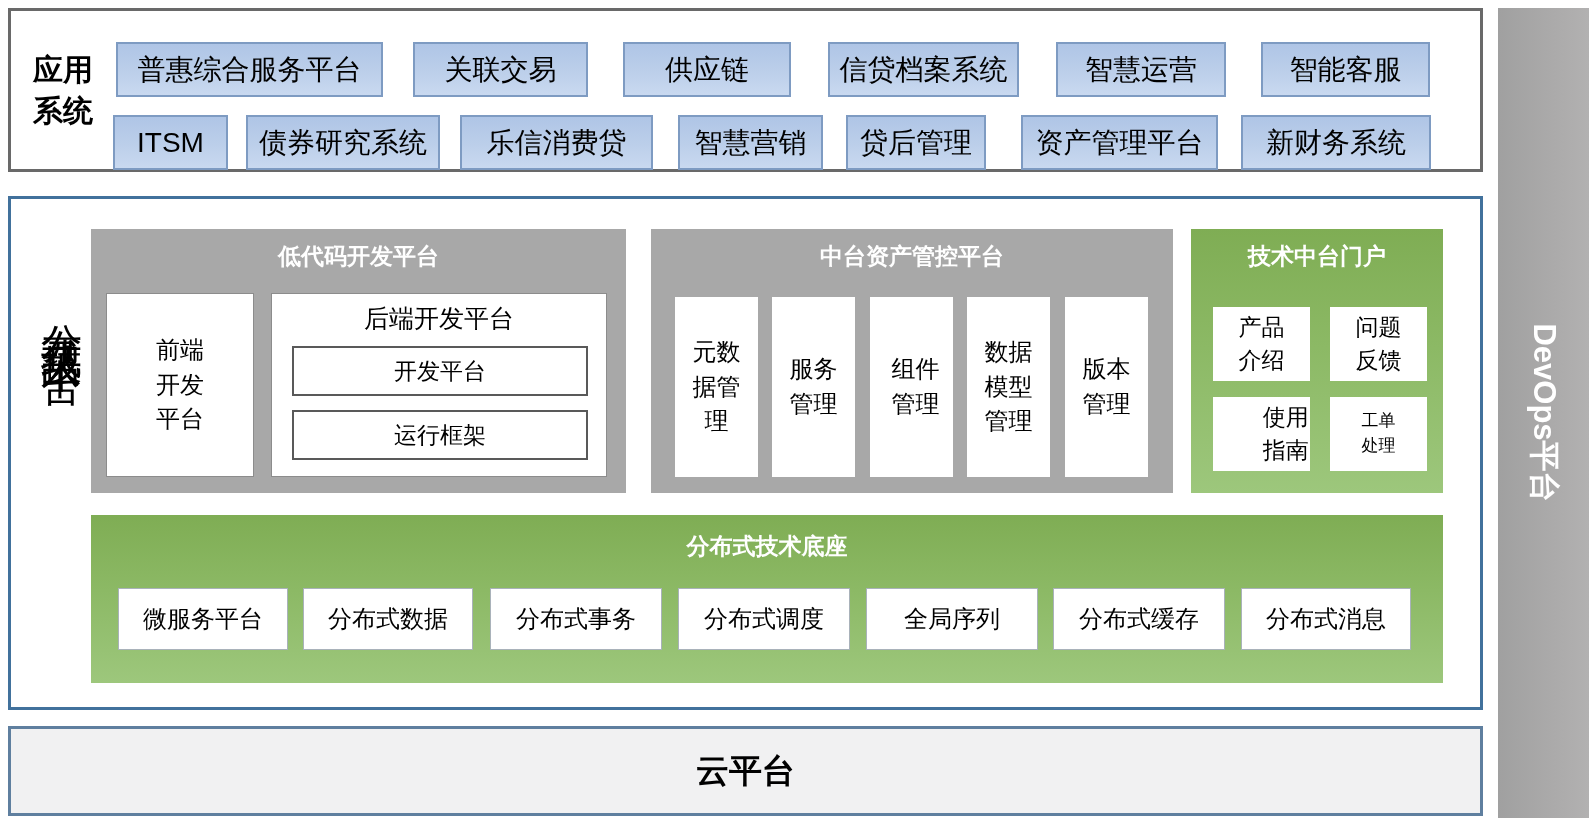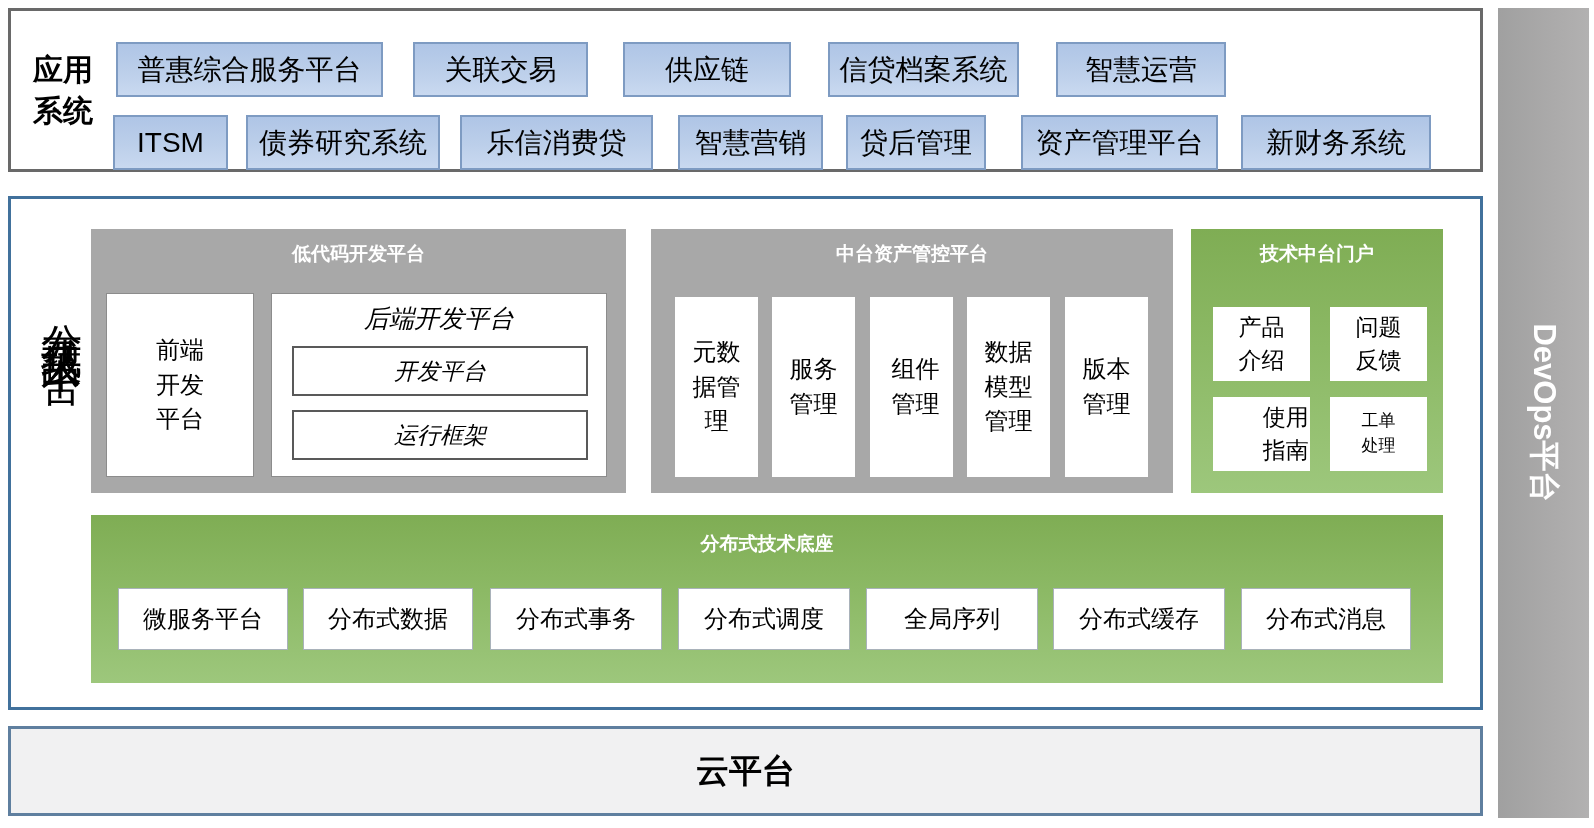--- a/index.html
+++ b/index.html
@@ -73,21 +73,21 @@
   }
   .green-panel {
     position: absolute;
     background: linear-gradient(180deg, #7fad54 0%, #8cb965 45%, #9dc77c 100%);
   }
   .panel-title {
     position: absolute;
     left: 0; top: 12px;
     width: 100%;
     text-align: center;
-    font-size: 19px;
+    font-size: 23px;
     font-weight: 700;
     color: #ffffff;
   }
   .white-card {
     position: absolute;
     background: #ffffff;
     display: flex;
     align-items: center;
     justify-content: center;
     text-align: center;
@@ -170,20 +170,23 @@
       </div>
     <div class="blue-btn row1" style="left:612px; width:168px;">
         <span>供应链</span>
       </div>
     <div class="blue-btn row1" style="left:817px; width:191px;">
         <span>信贷档案系统</span>
       </div>
     <div class="blue-btn row1" style="left:1045px; width:170px;">
         <span>智慧运营</span>
       </div>
+    <div class="blue-btn row1" style="left:1250px; width:169px;">
+        <span>智能客服</span>
+      </div>
 
     <div class="blue-btn row2" style="left:102px; width:115px;">
         <span>ITSM</span>
       </div>
     <div class="blue-btn row2" style="left:235px; width:194px;">
         <span>债券研究系统</span>
       </div>
     <div class="blue-btn row2" style="left:449px; width:193px;">
         <span>乐信消费贷</span>
       </div>
@@ -202,21 +205,21 @@
   </div>
 
   <div class="mid-box">
     <div class="side-label">分布式技术中台</div>
 
     <div class="gray-panel" style="left:80px; top:30px; width:535px; height:264px;">
       <div class="panel-title">低代码开发平台</div>
       <div class="white-card bordered" style="left:15px; top:64px; width:148px; height:184px;">
         <span class="wrap2">前端开发平台</span>
       </div>
-      <div class="white-card bordered" style="left:180px; top:64px; width:336px; height:184px;font-style:italic;">
+      <div class="white-card bordered" style="left:180px; top:64px; width:336px; height:184px;">
         <div class="backend-title">后端开发平台</div>
         <div class="inner-box" style="top:52px;">
             <span>开发平台</span>
           </div>
         <div class="inner-box" style="top:116px;">
             <span>运行框架</span>
           </div>
       </div>
     </div>
 

